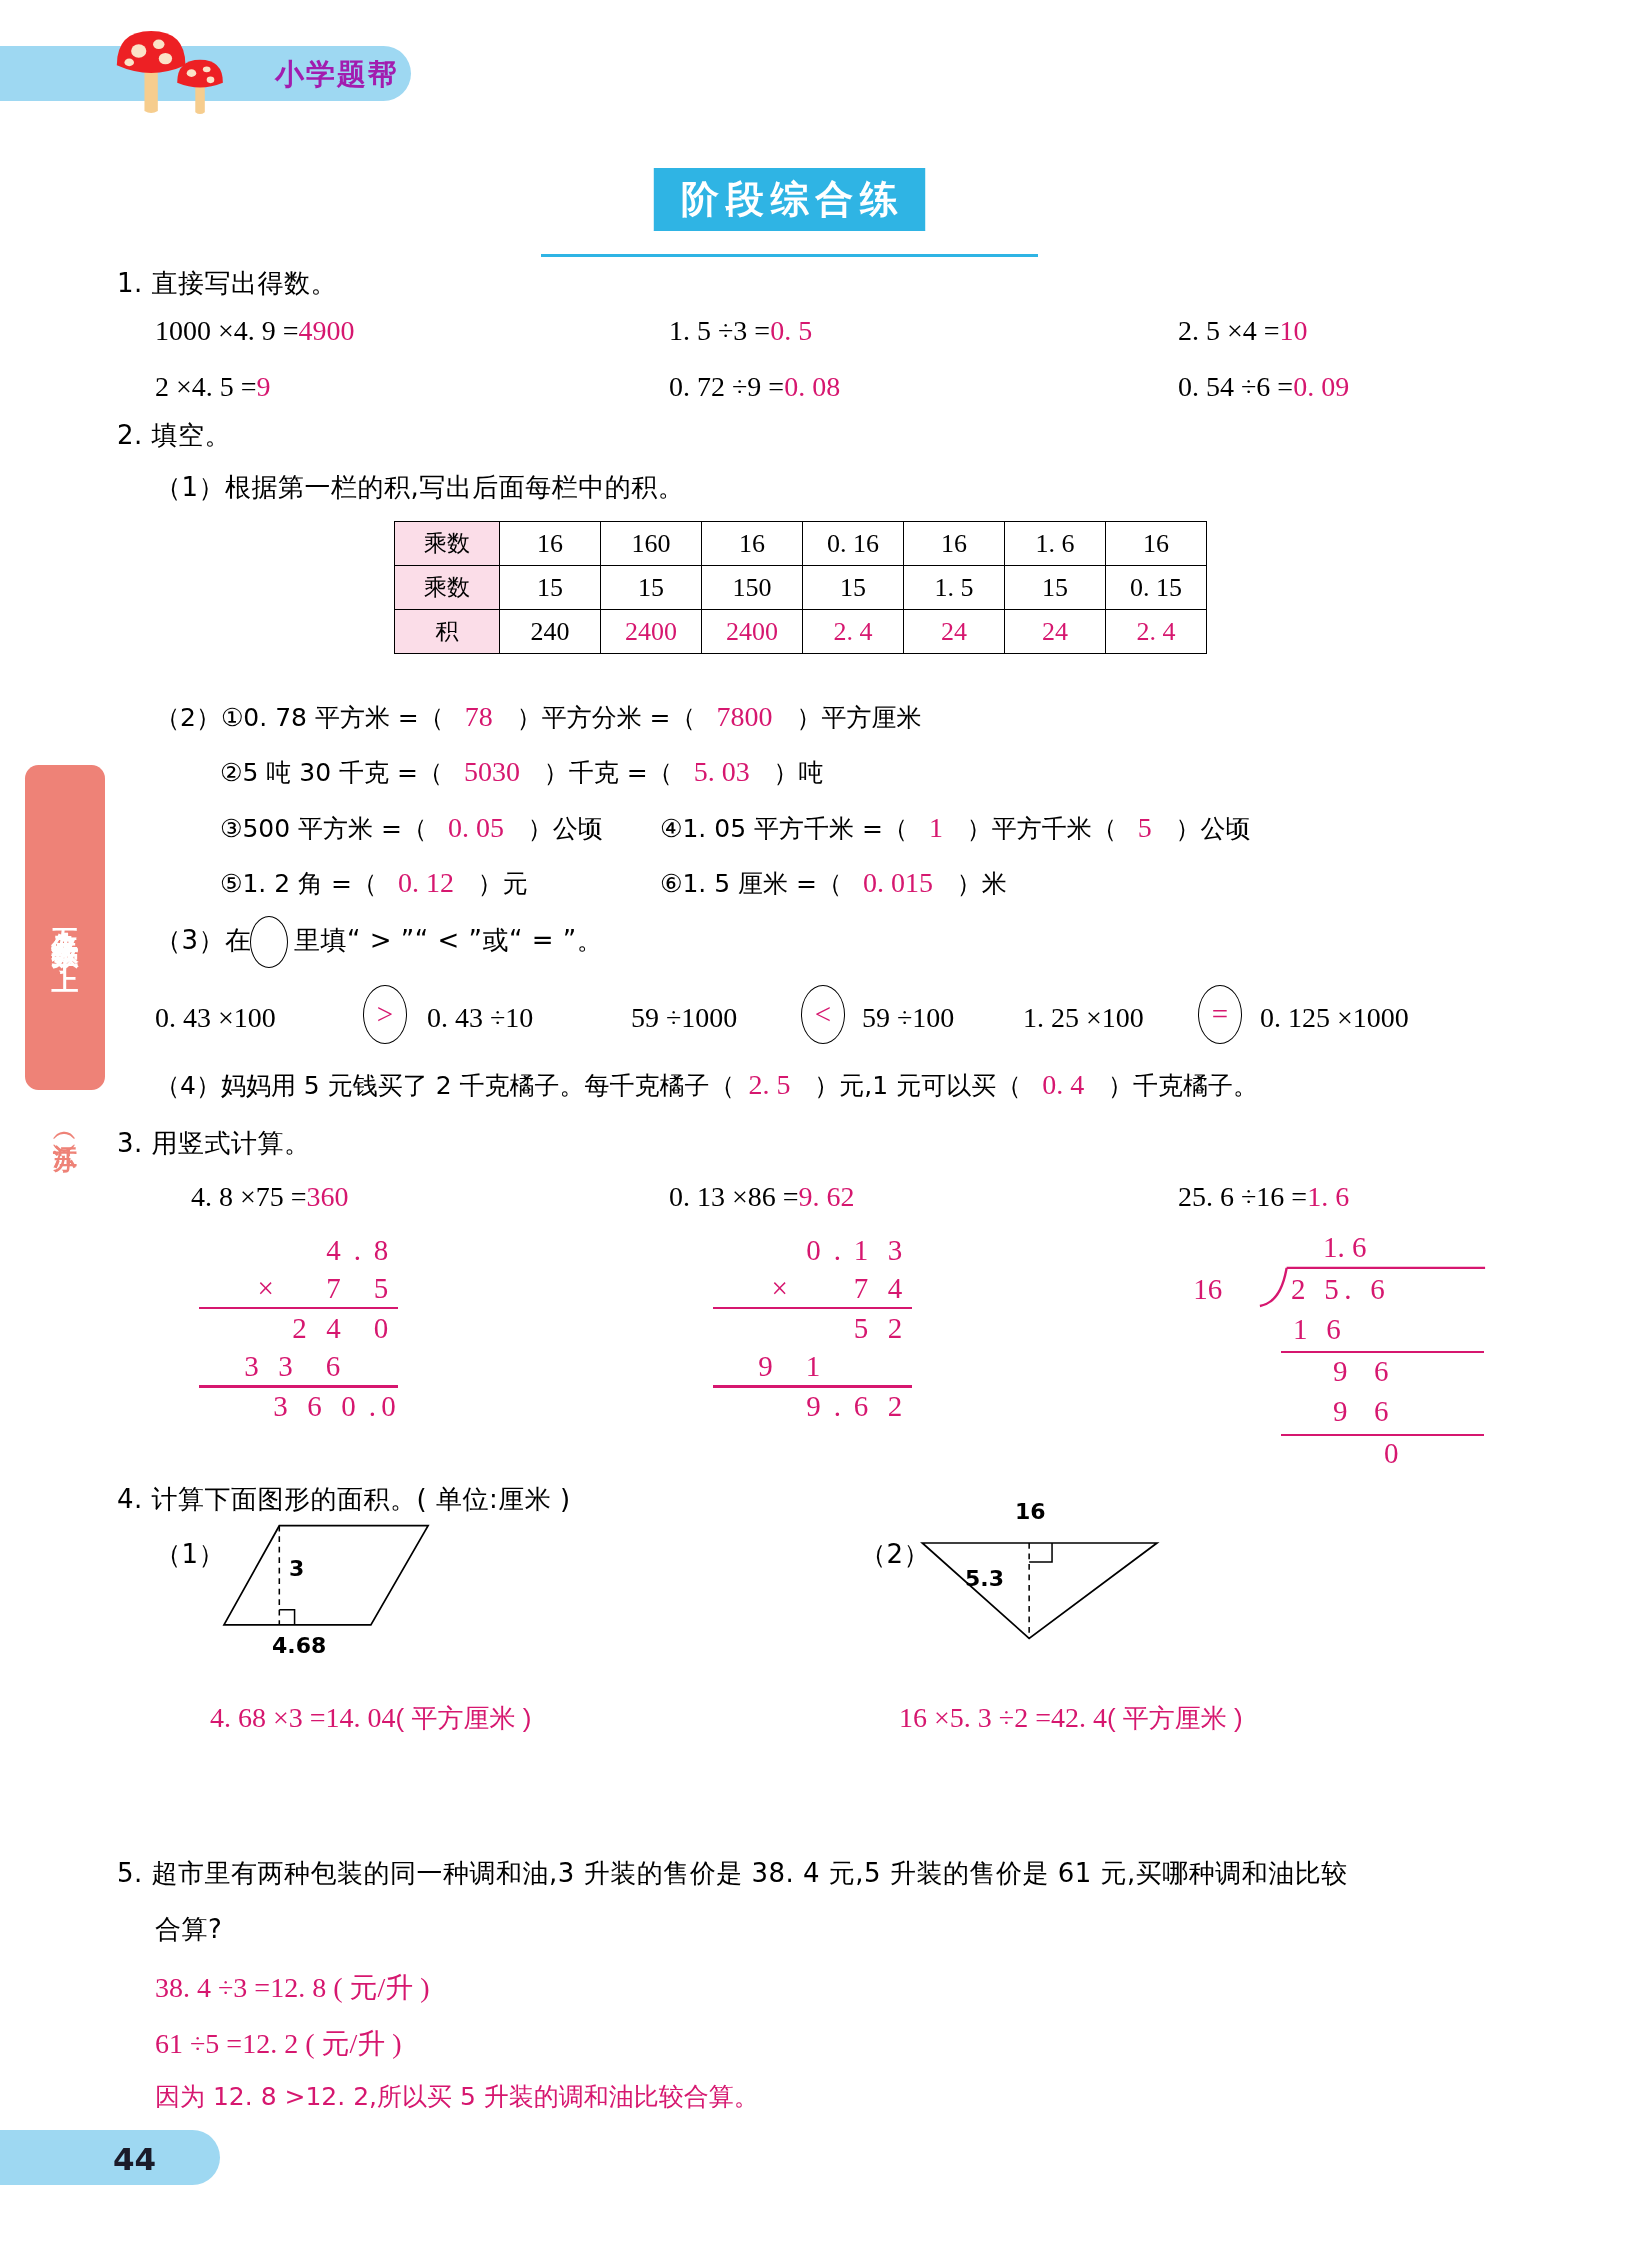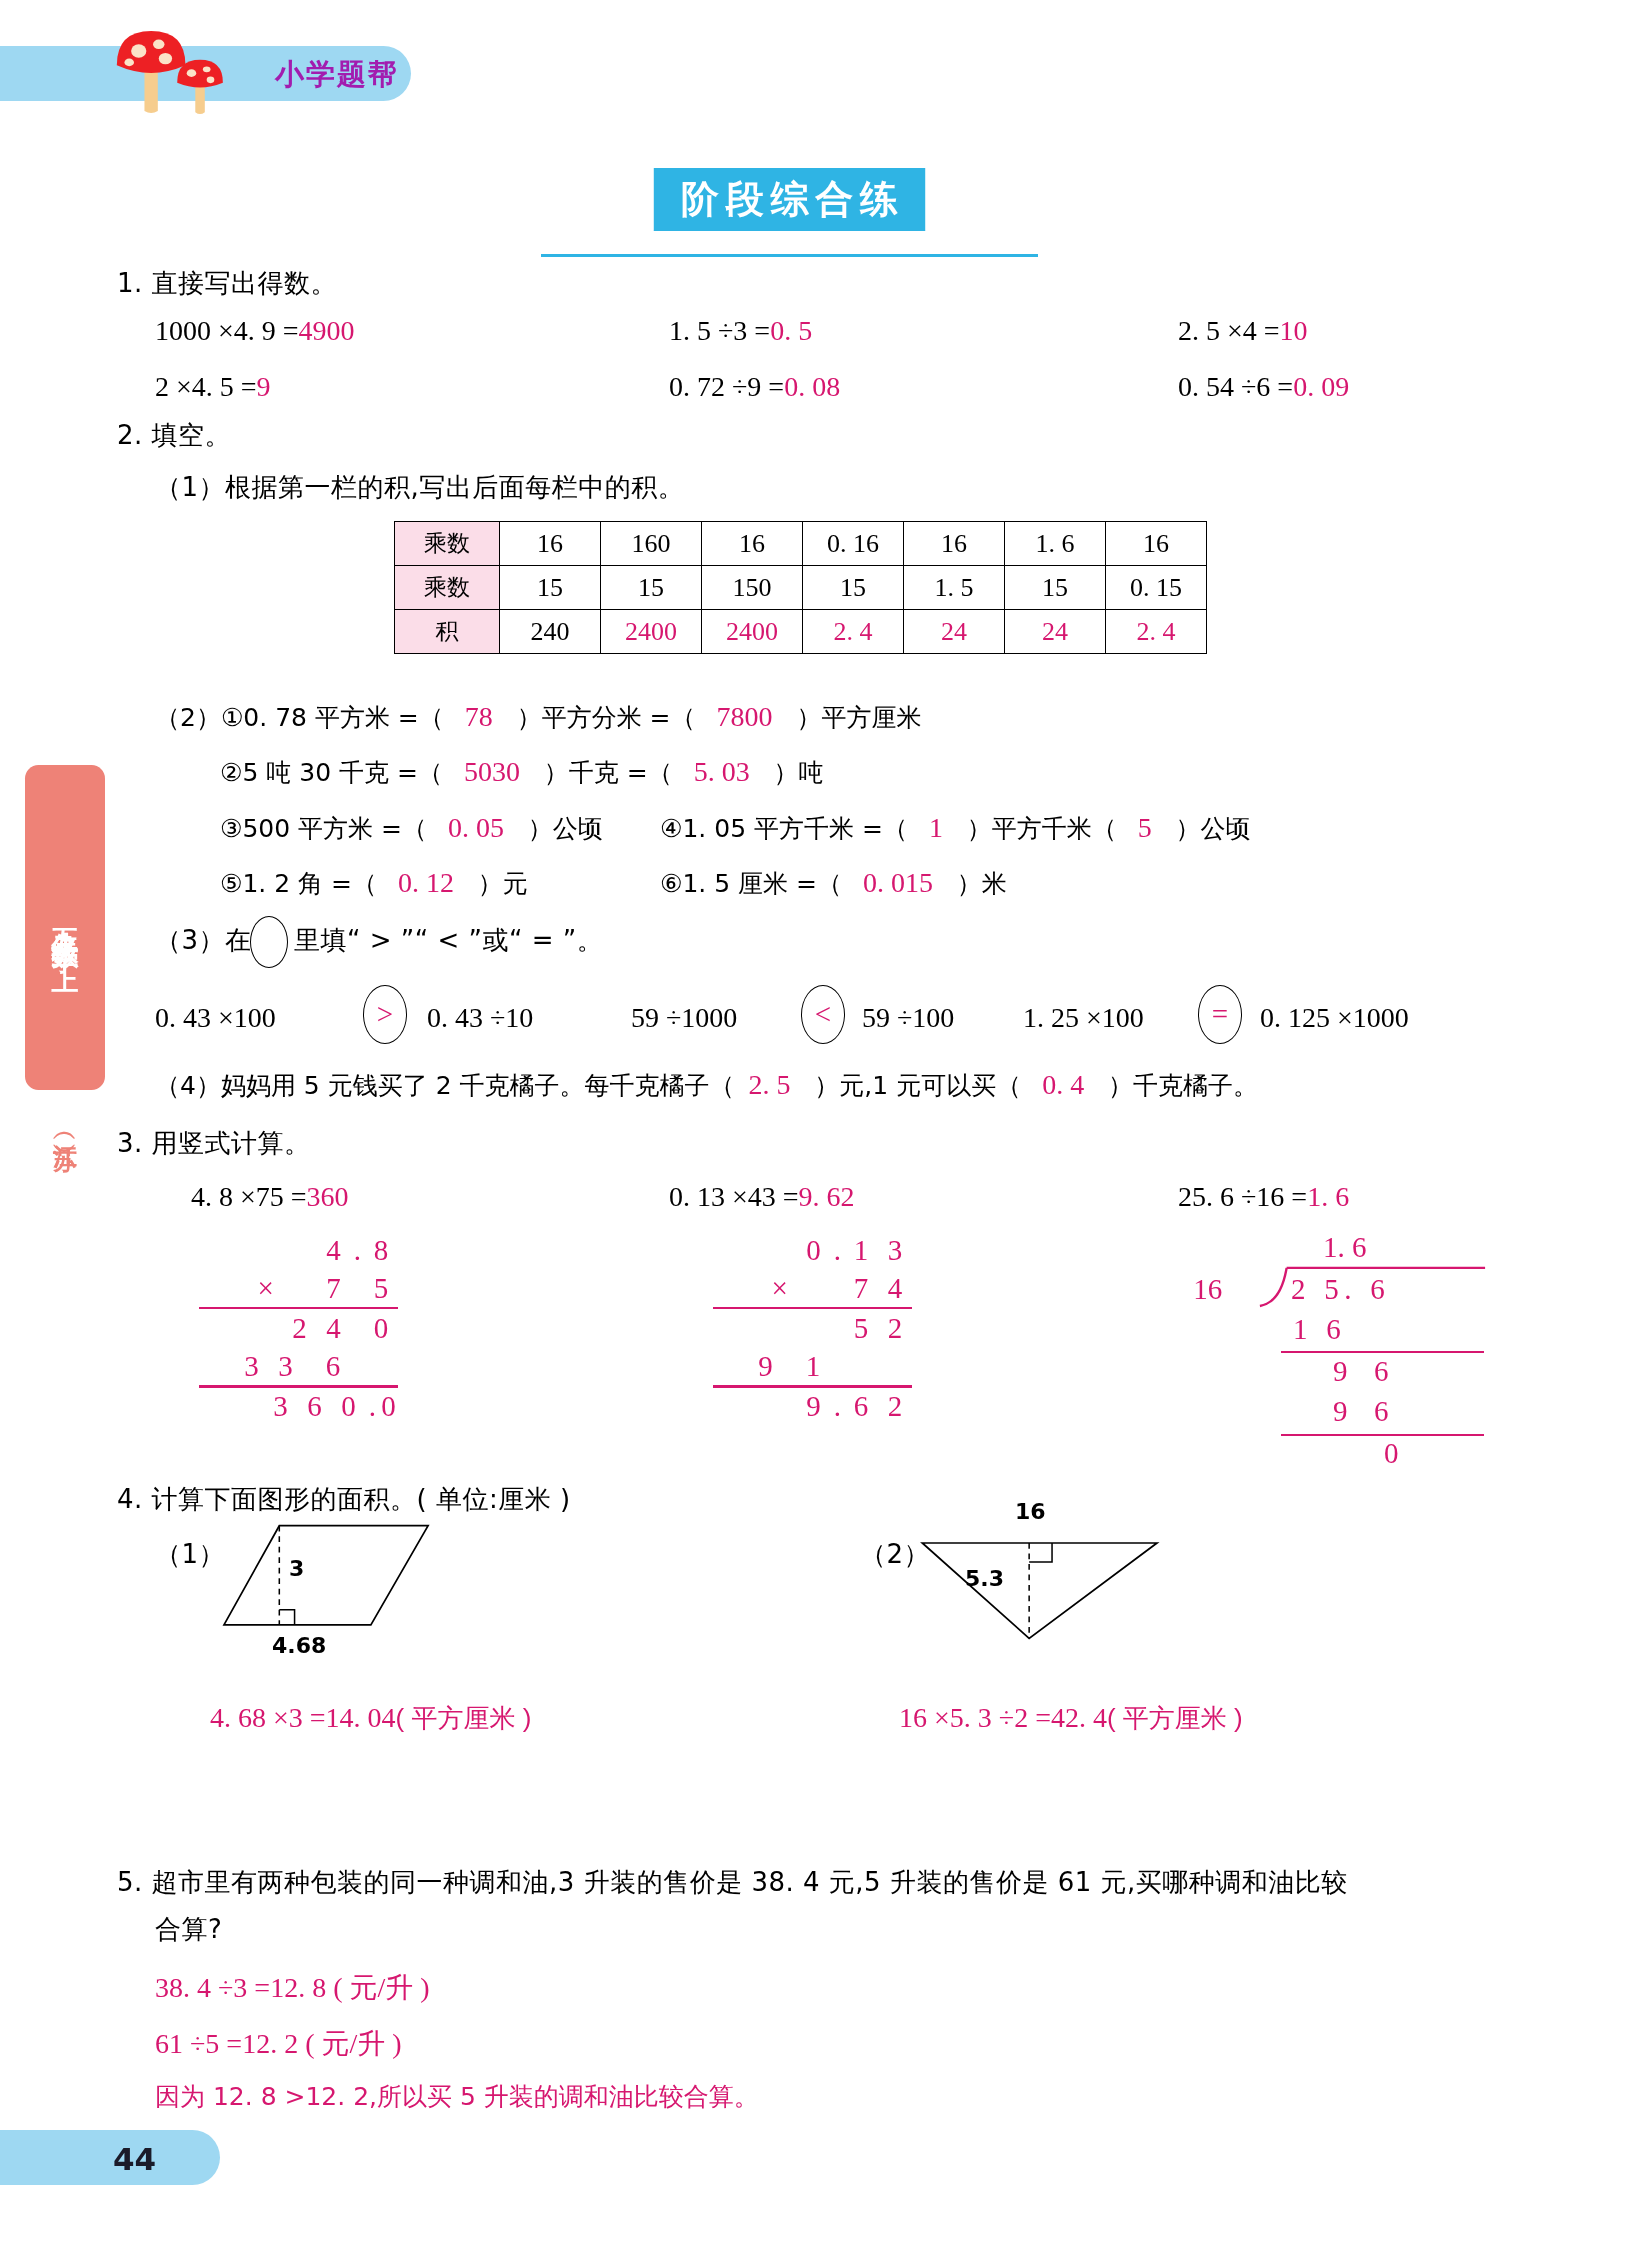--- a/index.html
+++ b/index.html
@@ -282,21 +282,21 @@
 
   <div class="line" style="left:1023px; top:1002px;">1. 25 ×100</div>
   <div class="oval" style="left:1198px; top:985px;">=</div>
   <div class="line" style="left:1260px; top:1002px;">0. 125 ×1000</div>
 
   <div class="line" style="left:155px; top:1069px;"><span class="cjk">（4）妈妈用 5 元钱买了 2 千克橘子。每千克橘子（</span><span class="ans">&nbsp;&nbsp;</span><span class="ans">2. 5</span><span class="cjk">&nbsp;&nbsp;&nbsp;</span><span class="cjk">）元,1 元可以买（</span><span class="ans">&nbsp;&nbsp;&nbsp;</span><span class="ans">0. 4</span><span class="cjk">&nbsp;&nbsp;&nbsp;</span><span class="cjk">）千克橘子。</span></div>
 
   <div class="qh" style="left:117px; top:1126px;">3. 用竖式计算。</div>
 
   <div class="line" style="left:155px; top:1181px;margin-left:36px;"><span>4. 8 ×75 =</span><span class="ans">360</span></div>
-  <div class="line" style="left:669px; top:1181px;"><span>0. 13 ×43 =</span><span class="ans">9. 62</span></div>
+  <div class="line" style="left:669px; top:1181px;"><span>0. 13 ×86 =</span><span class="ans">9. 62</span></div>
   <div class="line" style="left:1178px; top:1181px;"><span>25. 6 ÷16 =</span><span class="ans">1. 6</span></div>
 
   <div class="vcol" style="left:172px; top:1231px; width:226px;">
     <div class="vrow">
         <span class="op"></span>
         <span class="d"></span>
         <span class="d">4</span>
         <span class="dot">.</span>
         <span class="d">8</span>
       </div>
@@ -411,21 +411,21 @@
   <div class="qh" style="left:860px; top:1537px;">（2）</div>
   <svg class="fig" style="left:918px; top:1522px;" width="249" height="124" viewBox="0 0 260 130">
     <polygon points="4,22 250,22 116,122" fill="none" stroke="#000" stroke-width="1.8"></polygon>
     <line x1="116" y1="22" x2="116" y2="122" stroke="#000" stroke-width="1.6" stroke-dasharray="6,5"></line>
     <polyline points="116,42 140,42 140,22" fill="none" stroke="#000" stroke-width="1.6"></polyline>
   </svg>
   <div class="figlabel" style="left:1015px; top:1499px;">16</div>
   <div class="figlabel" style="left:965px; top:1566px;">5.3</div>
   <div class="eq-ans" style="left:899px; top:1701px;"><span>16 ×5. 3 ÷2 =42. 4</span><span class="cj">( 平方厘米 )</span></div>
 
-  <div class="qh" style="left:117px; top:1856px;margin-top:9px;">5. 超市里有两种包装的同一种调和油,3 升装的售价是 38. 4 元,5 升装的售价是 61 元,买哪种调和油比较</div>
+  <div class="qh" style="left:117px; top:1856px;">5. 超市里有两种包装的同一种调和油,3 升装的售价是 38. 4 元,5 升装的售价是 61 元,买哪种调和油比较</div>
   <div class="qh" style="left:155px; top:1912px;">合算?</div>
 
   <div class="eq-ans" style="left:155px; top:1969px;"><span>38. 4 ÷3 =12. 8 ( 元/升 )</span></div>
   <div class="eq-ans" style="left:155px; top:2025px;"><span>61 ÷5 =12. 2 ( 元/升 )</span></div>
   <div class="eq-ans" style="left:155px; top:2080px; font-family:'DejaVu Sans',sans-serif; font-size:25px;"><span>因为 12. 8 &gt;12. 2,所以买 5 升装的调和油比较合算。</span></div>
 
   <div class="pg-band"></div>
   <div class="pg-num">44</div>
 
 </div>

